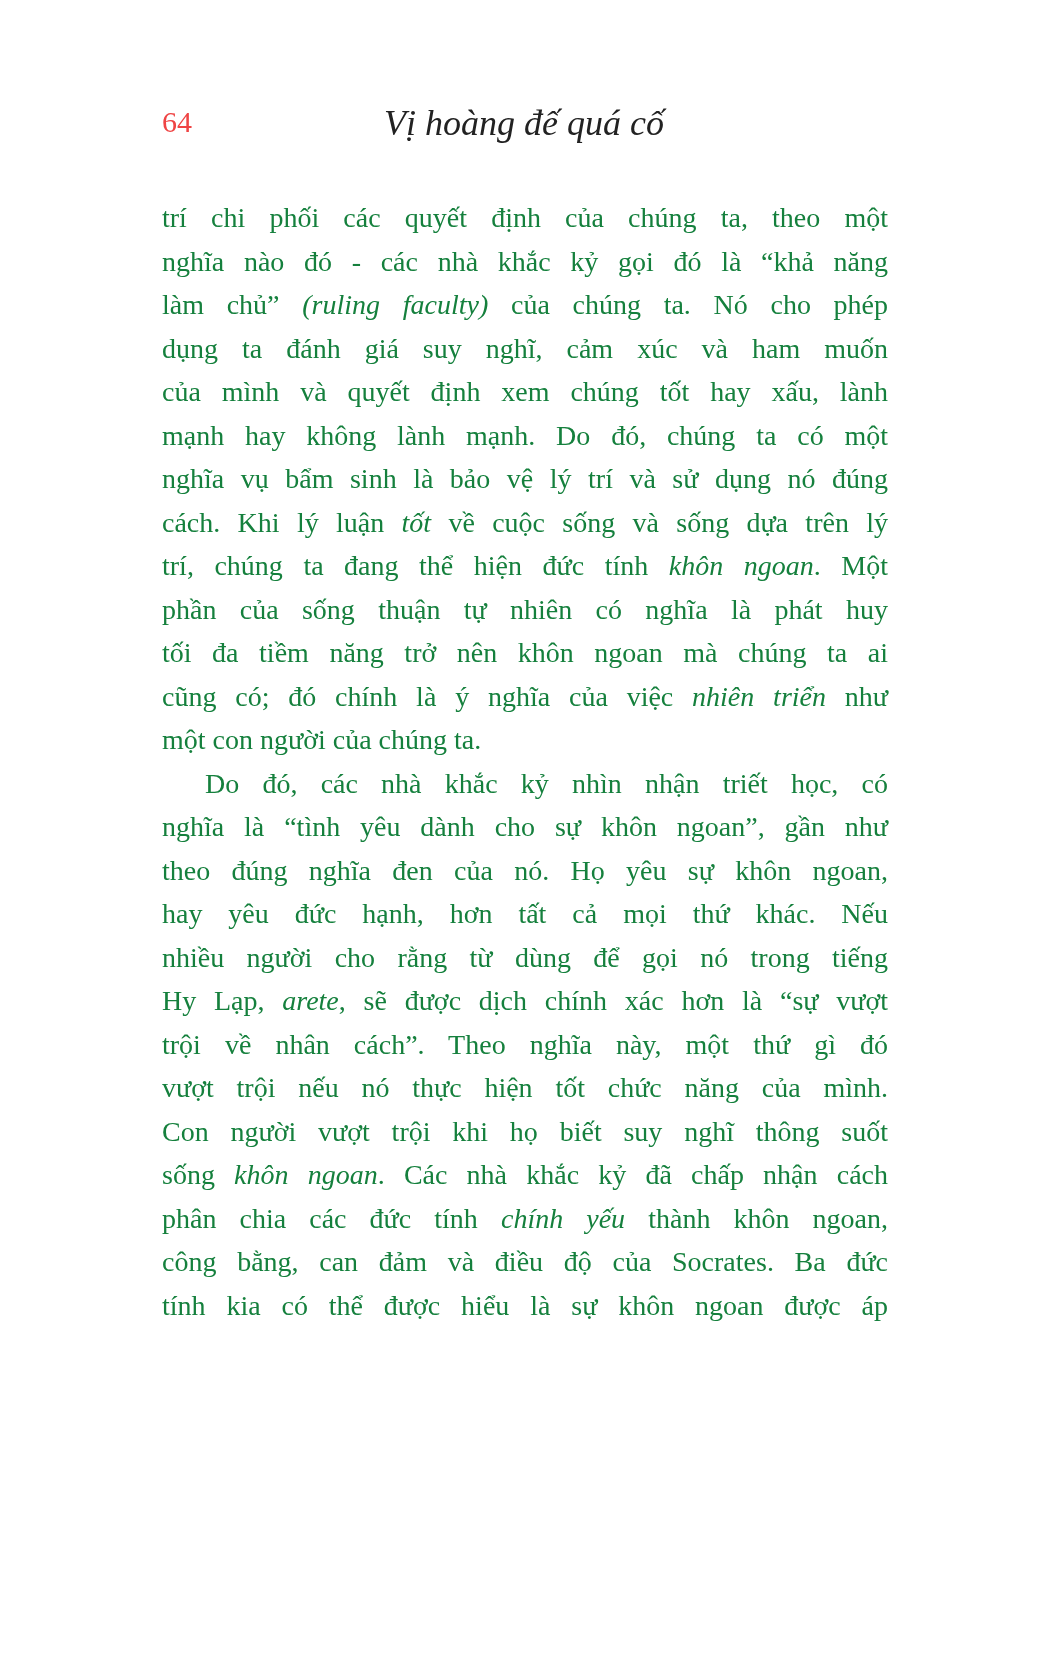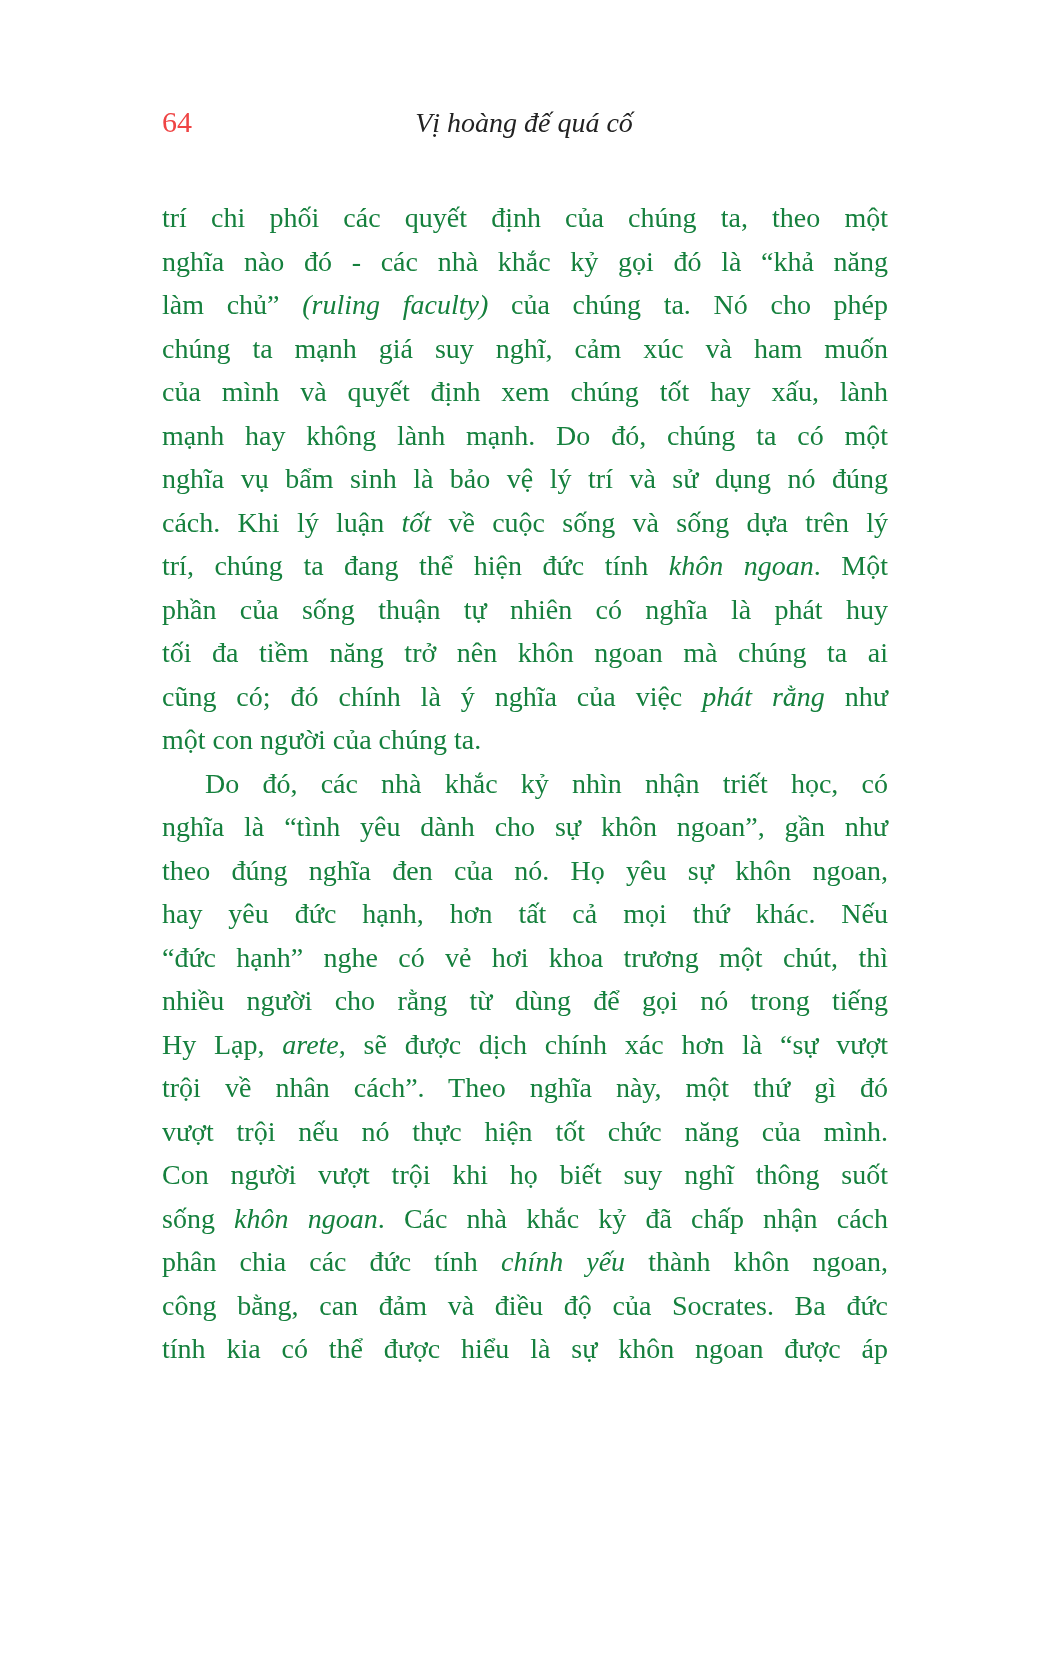--- a/index.html
+++ b/index.html
@@ -32,21 +32,21 @@
     font-style: normal;
     color: #ef4444;
   }
   .running-head {
     position: absolute;
     left: 0;
     width: 100%;
     top: 1px;
     text-align: center;
     font-style: italic;
-    font-size: 28px;
+    font-size: 36px;
     line-height: 36px;
     color: #222222;
   }
   .text-block {
     position: absolute;
     top: 196px;
     left: 162px;
     width: 726px;
   }
   .paragraph {
@@ -74,37 +74,36 @@
 <div class="page">
   <div class="header">
     <span class="page-number">64</span>
     <span class="running-head">Vị hoàng đế quá cố</span>
   </div>
   <div class="text-block">
       <div class="paragraph">
         <div class="line"><span>trí chi phối các quyết định của chúng ta, theo một</span></div>
         <div class="line"><span>nghĩa nào đó - các nhà khắc kỷ gọi đó là “khả năng</span></div>
         <div class="line"><span>làm chủ” </span><i>(ruling faculty)</i><span> của chúng ta. Nó cho phép</span></div>
-        <div class="line"><span>chúng ta mạnh giá suy nghĩ, cảm xúc và ham muốn</span></div>
+        <div class="line"><span>dụng ta đánh giá suy nghĩ, cảm xúc và ham muốn</span></div>
         <div class="line"><span>của mình và quyết định xem chúng tốt hay xấu, lành</span></div>
         <div class="line"><span>mạnh hay không lành mạnh. Do đó, chúng ta có một</span></div>
         <div class="line"><span>nghĩa vụ bẩm sinh là bảo vệ lý trí và sử dụng nó đúng</span></div>
         <div class="line"><span>cách. Khi lý luận </span><i>tốt</i><span> về cuộc sống và sống dựa trên lý</span></div>
         <div class="line"><span>trí, chúng ta đang thể hiện đức tính </span><i>khôn ngoan</i><span>. Một</span></div>
         <div class="line"><span>phần của sống thuận tự nhiên có nghĩa là phát huy</span></div>
         <div class="line"><span>tối đa tiềm năng trở nên khôn ngoan mà chúng ta ai</span></div>
-        <div class="line"><span>cũng có; đó chính là ý nghĩa của việc </span><i>phát rằng</i><span> như</span></div>
+        <div class="line"><span>cũng có; đó chính là ý nghĩa của việc </span><i>nhiên triển</i><span> như</span></div>
         <div class="line no-stretch"><span>một con người của chúng ta.</span></div>
       </div>
       <div class="paragraph">
         <div class="line indented"><span>Do đó, các nhà khắc kỷ nhìn nhận triết học, có</span></div>
         <div class="line"><span>nghĩa là “tình yêu dành cho sự khôn ngoan”, gần như</span></div>
         <div class="line"><span>theo đúng nghĩa đen của nó. Họ yêu sự khôn ngoan,</span></div>
         <div class="line"><span>hay yêu đức hạnh, hơn tất cả mọi thứ khác. Nếu</span></div>
-        <div class="line"><span>“đức hạnh” nghe có vẻ hơi khoa trương một chút, thì</span></div>
         <div class="line"><span>nhiều người cho rằng từ dùng để gọi nó trong tiếng</span></div>
         <div class="line"><span>Hy Lạp, </span><i>arete</i><span>, sẽ được dịch chính xác hơn là “sự vượt</span></div>
         <div class="line"><span>trội về nhân cách”. Theo nghĩa này, một thứ gì đó</span></div>
         <div class="line"><span>vượt trội nếu nó thực hiện tốt chức năng của mình.</span></div>
         <div class="line"><span>Con người vượt trội khi họ biết suy nghĩ thông suốt</span></div>
         <div class="line"><span>sống </span><i>khôn ngoan</i><span>. Các nhà khắc kỷ đã chấp nhận cách</span></div>
         <div class="line"><span>phân chia các đức tính </span><i>chính yếu</i><span> thành khôn ngoan,</span></div>
         <div class="line"><span>công bằng, can đảm và điều độ của Socrates. Ba đức</span></div>
         <div class="line"><span>tính kia có thể được hiểu là sự khôn ngoan được áp</span></div>
       </div>

